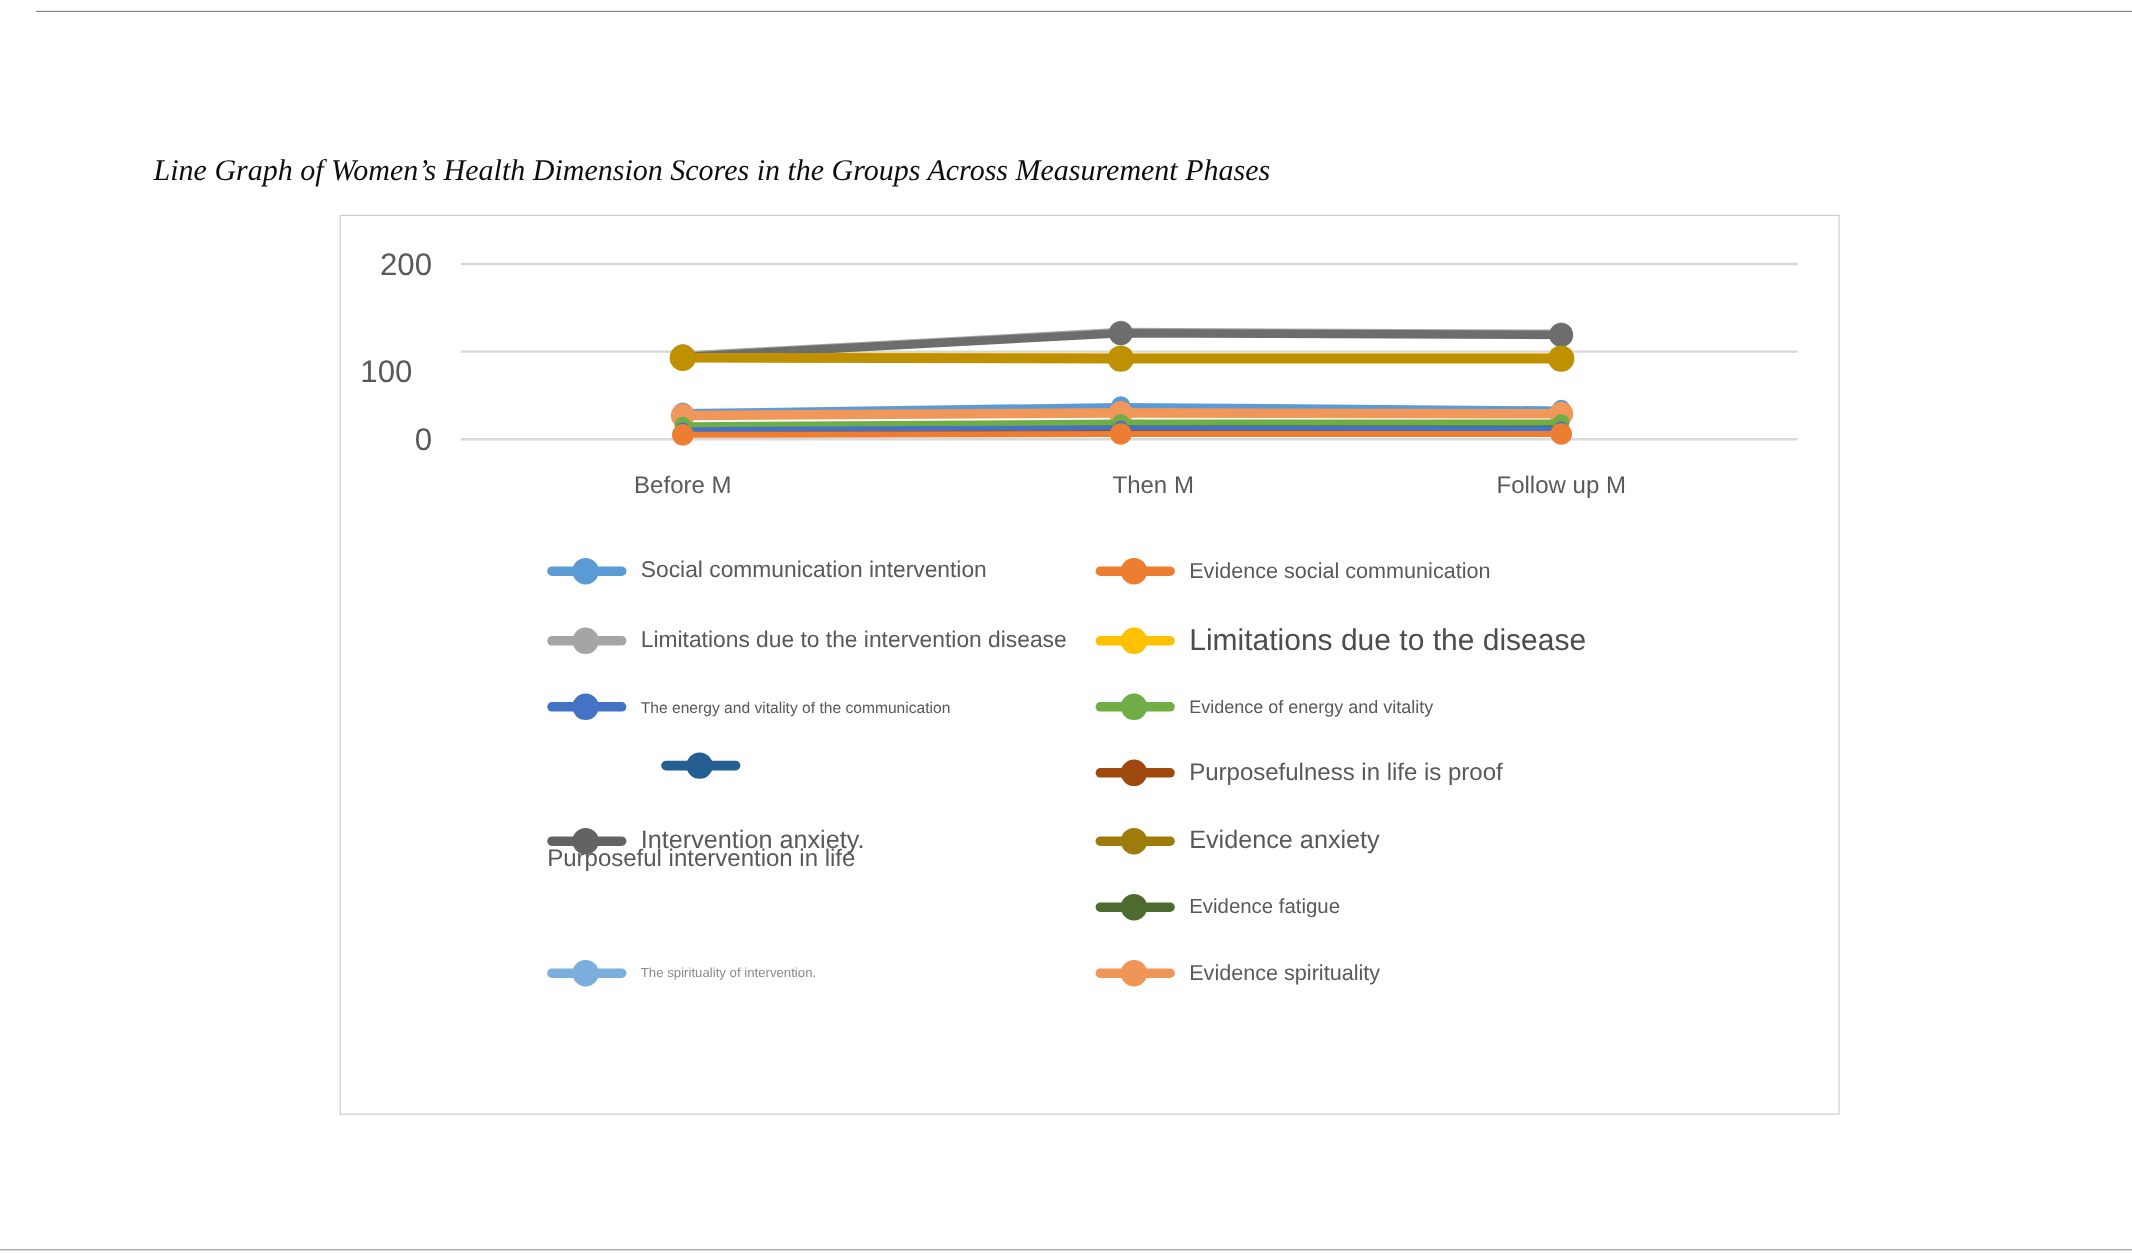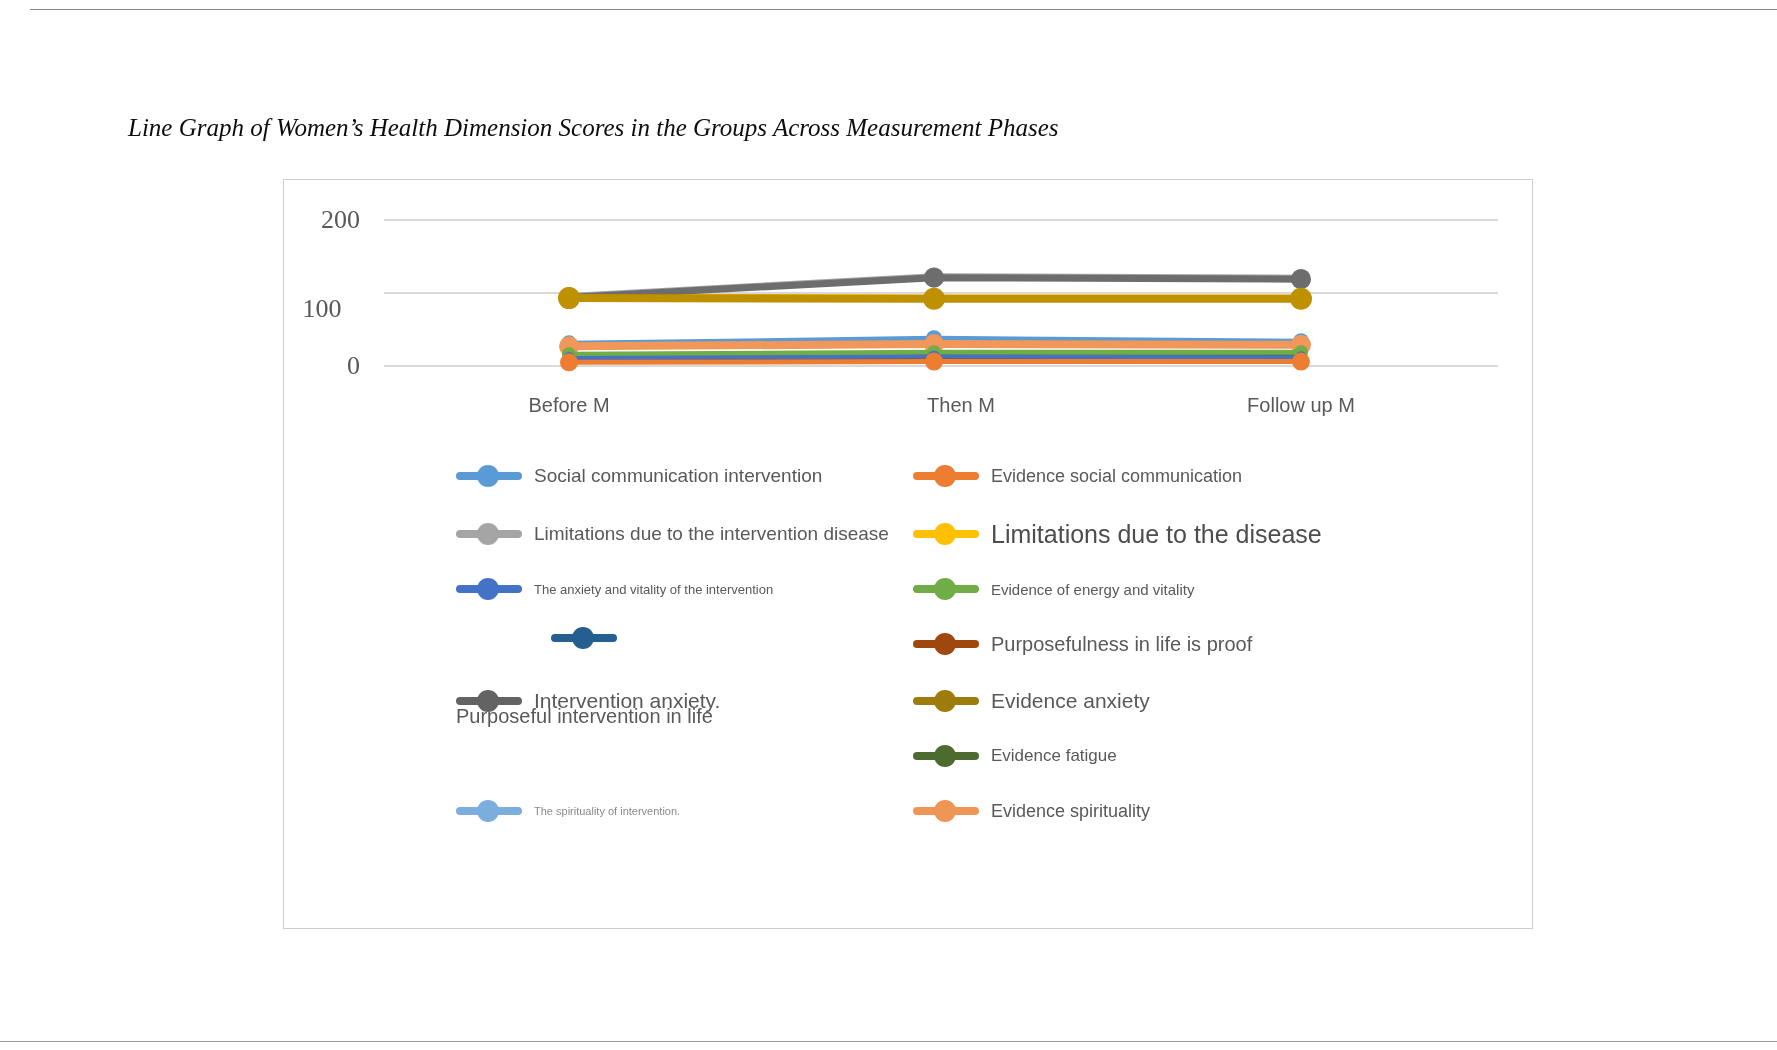--- a/index.html
+++ b/index.html
@@ -1,26 +1,26 @@
 <!DOCTYPE html>
 <html><head>
 <meta charset="utf-8">
 <style>
   html,body{margin:0;padding:0;background:#fff;}
   .page{position:relative;width:1777px;height:1050px;background:#ffffff;
         font-family:"Liberation Sans",sans-serif;overflow:hidden;}
   .top-rule{position:absolute;left:30px;right:0;top:9px;height:1px;background:#8a8a8a;}
   .bottom-rule{position:absolute;left:0;width:100%;top:1041px;height:1px;background:#9a9a9a;}
-  .fig-title{position:absolute;left:128px;top:114px;font-family:"Liberation Serif",serif;
+  .fig-title{position:absolute;left:128px;top:129px;font-family:"Liberation Serif",serif;
              font-style:italic;font-size:25px;color:#0d0d0d;white-space:nowrap;}
   .chart-box{position:absolute;left:283px;top:179px;width:1248px;height:748px;
              border:1px solid #cdcdcd;background:#fff;}
   .chart-canvas{position:absolute;left:0;top:0;}
   .ytick{position:absolute;left:0;width:76px;text-align:right;font-size:26px;
-         line-height:26px;color:#595959;font-family:Liberation Serif, serif;}
+         line-height:26px;color:#595959;}
   .yt-0{top:27px;}  .yt-1{top:116px;text-align:center;} .yt-2{top:173px;}
   .xtick{position:absolute;top:214px;width:200px;text-align:center;font-size:20px;
          color:#595959;}
   .xt-0{left:185px;} .xt-1{left:577px;} .xt-2{left:917px;}
   .lg-item{position:absolute;display:flex;align-items:center;gap:12px;height:34px;}
   .lg-swatch{position:relative;width:66px;height:22px;flex:0 0 66px;}
   .lg-line{position:absolute;left:0;right:0;top:7px;height:8px;border-radius:4px;background:var(--c);}
   .lg-dot{position:absolute;left:21px;top:0;width:22px;height:22px;border-radius:50%;background:var(--c);}
   .lg-label{color:#595959;white-space:nowrap;}
   .fs11{font-size:11px;color:#8a8a8a;} .fs13{font-size:13px;} .fs15{font-size:15px;}
@@ -140,21 +140,21 @@
           <span class="lg-line"></span>
           <span class="lg-dot"></span>
         </span>
       <span class="lg-label fs25">Limitations due to the disease</span>
     </div>
     <div class="lg-item lgi-3l" style="--c: #4472c4;">
       <span class="lg-swatch">
           <span class="lg-line"></span>
           <span class="lg-dot"></span>
         </span>
-      <span class="lg-label fs13">The anxiety and vitality of the intervention</span>
+      <span class="lg-label fs13">The energy and vitality of the communication</span>
     </div>
     <div class="lg-item lgi-3r" style="--c: #70ad47;">
       <span class="lg-swatch">
           <span class="lg-line"></span>
           <span class="lg-dot"></span>
         </span>
       <span class="lg-label fs15">Evidence of energy and vitality</span>
     </div>
     <div class="lg-item lgi-4l" style="--c: #255e91;">
       <span class="lg-swatch">

